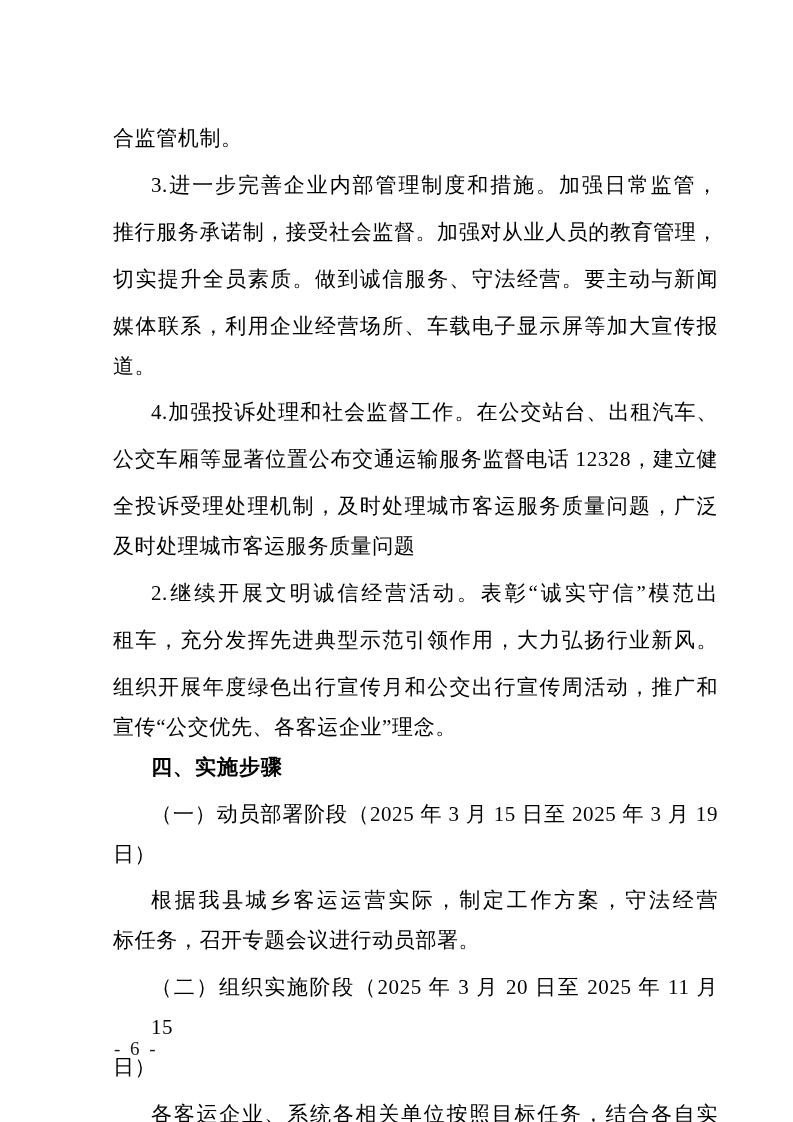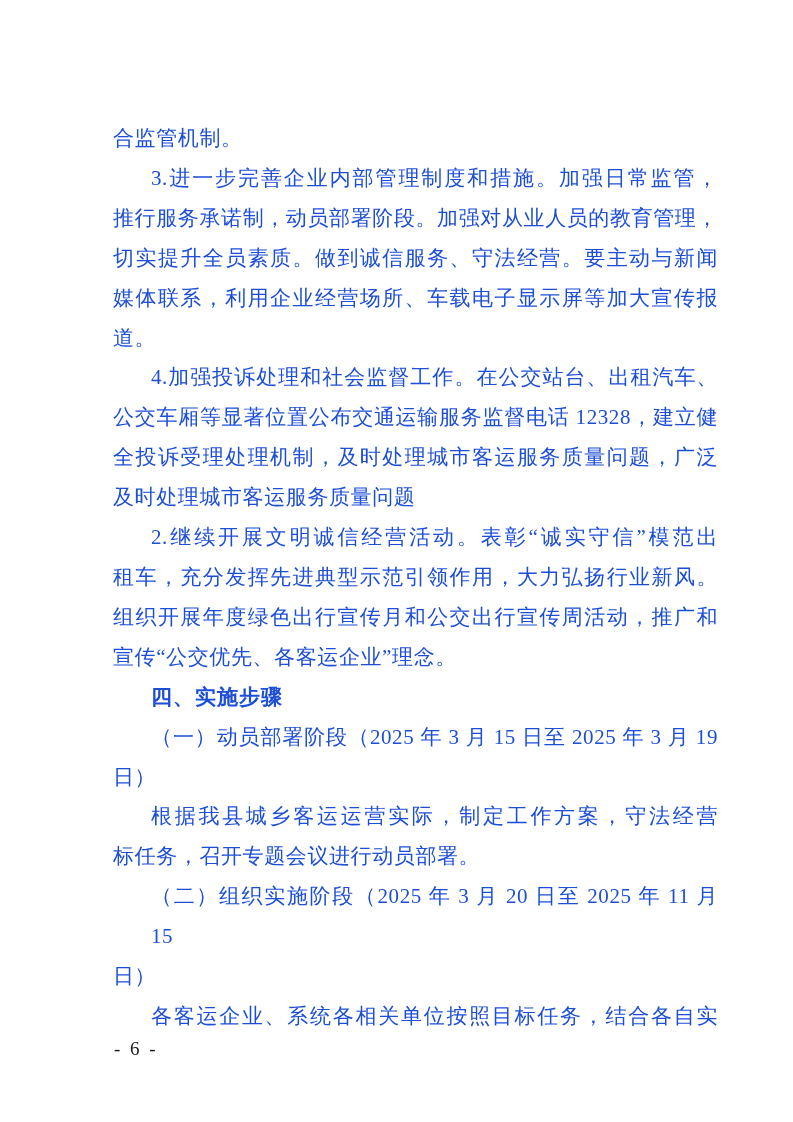--- a/index.html
+++ b/index.html
@@ -15,28 +15,29 @@
     overflow: hidden;
   }
   .content {
     position: absolute;
     left: 113px; top: 119px;
     width: 605px;
   }
   .line {
     font-size: 21px;
     line-height: 39.9px;
-    color: #1d4ed8;
+    color: #000000;
     letter-spacing: 0.6px;
     white-space: pre-wrap;
   }
   .line.indent { padding-left: 38px; }
   .line.justify {
     text-align: justify;
     text-align-last: justify;
+    margin-top: 7px;
   }
   .line.bold {
     font-weight: bold;
     letter-spacing: 1px;
     font-family: Liberation Serif, serif;
   }
   .footer {
     position: absolute;
     left: 114px; top: 1038px;
     font-size: 19px;
@@ -46,21 +47,21 @@
   }
 </style>
 </head>
 <body>
 
 <div class="page">
   <div class="content">
 
   <div class="line">合监管机制。</div>
       <div class="line indent justify">3.进一步完善企业内部管理制度和措施。加强日常监管，</div>
-      <div class="line justify">推行服务承诺制，动员部署阶段。加强对从业人员的教育管理，</div>
+      <div class="line justify">推行服务承诺制，接受社会监督。加强对从业人员的教育管理，</div>
       <div class="line justify">切实提升全员素质。做到诚信服务、守法经营。要主动与新闻</div>
       <div class="line justify">媒体联系，利用企业经营场所、车载电子显示屏等加大宣传报</div>
       <div class="line">道。</div>
       <div class="line indent justify">4.加强投诉处理和社会监督工作。在公交站台、出租汽车、</div>
       <div class="line justify">公交车厢等显著位置公布交通运输服务监督电话 12328，建立健</div>
       <div class="line justify">全投诉受理处理机制，及时处理城市客运服务质量问题，广泛</div>
       <div class="line">及时处理城市客运服务质量问题</div>
       <div class="line indent justify">2.继续开展文明诚信经营活动。表彰“诚实守信”模范出</div>
       <div class="line justify">租车，充分发挥先进典型示范引领作用，大力弘扬行业新风。</div>
       <div class="line justify">组织开展年度绿色出行宣传月和公交出行宣传周活动，推广和</div>

